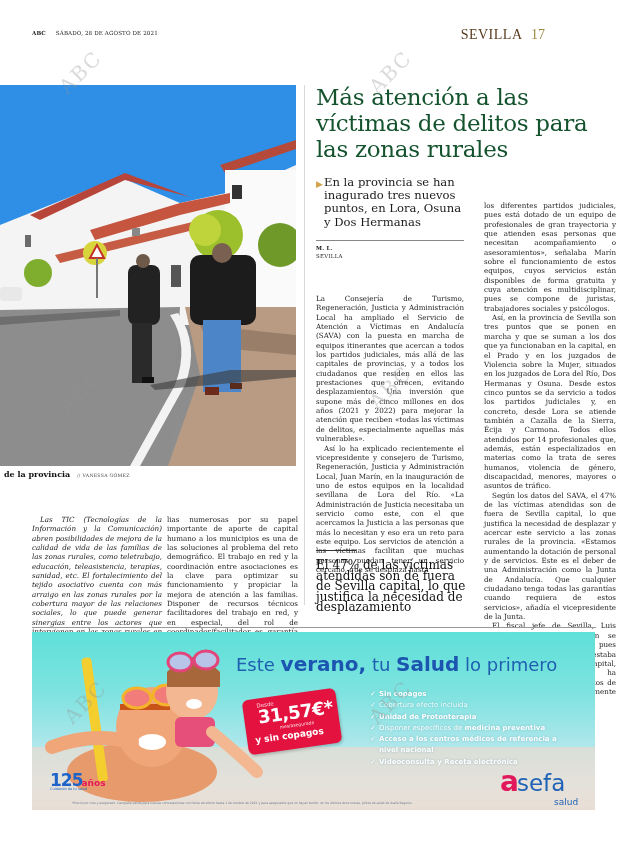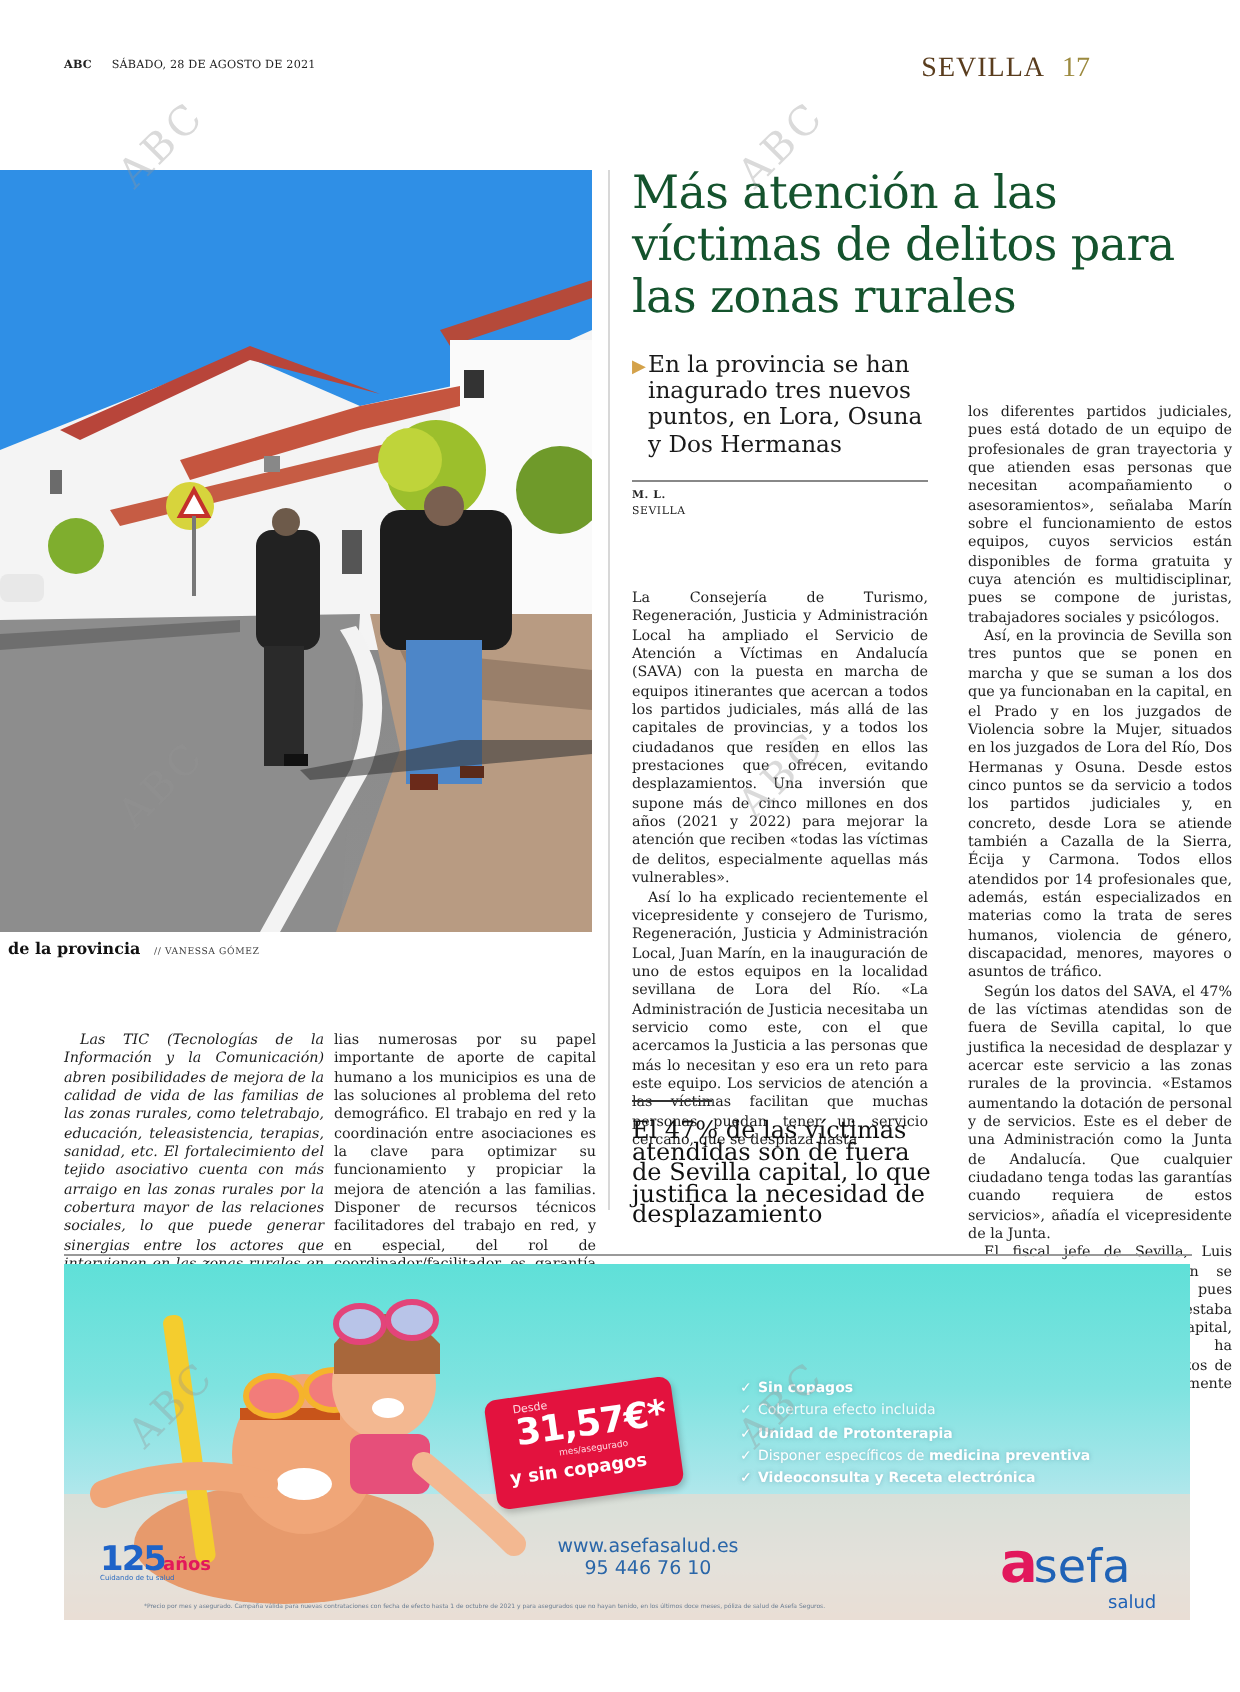--- a/index.html
+++ b/index.html
@@ -201,41 +201,40 @@
     <ellipse cx="160" cy="60" rx="26" ry="28" fill="#f3b891"></ellipse>
     <path d="M135,40 Q160,10 188,40 L188,55 L135,55 Z" fill="#a8673b"></path>
     <ellipse cx="148" cy="30" rx="12" ry="9" fill="#b8c4e8" stroke="#e3447a" stroke-width="3"></ellipse>
     <ellipse cx="174" cy="28" rx="12" ry="9" fill="#b8c4e8" stroke="#e3447a" stroke-width="3"></ellipse>
     <ellipse cx="162" cy="72" rx="8" ry="5" fill="#fff"></ellipse>
     <rect x="143" y="85" width="40" height="30" rx="6" fill="#e64f7a"></rect>
     <path d="M20,115 Q60,100 100,110" stroke="#f0a678" stroke-width="14" fill="none" stroke-linecap="round"></path>
     <path d="M180,100 Q210,125 225,140" stroke="#f3b891" stroke-width="12" fill="none" stroke-linecap="round"></path>
   </svg>
 
+  <div class="ad-title">
+    <span>Este </span><b>verano,</b><span> tu </span><b>Salud</b><span> lo primero</span>
+  </div>
 
   <div class="ad-price">
     <span class="desde">Desde</span>
     <span class="amount">31,57€*</span>
     <span class="unit">mes/asegurado</span>
     <span class="sin">y sin copagos</span>
   </div>
 
   <ul class="ad-list">
     <li><span class="check">✓</span><span></span><b>Sin copagos</b></li>
     <li class="light"><span class="check">✓</span><span>Cobertura efecto incluida</span><b></b></li>
     <li><span class="check">✓</span><span></span><b>Unidad de Protonterapia</b></li>
     <li><span class="check">✓</span><span>Disponer específicos de </span><b>medicina preventiva</b></li>
-    <li><span class="check">✓</span><span></span></li>
+    <li><span class="check">✓</span><span></span><b>Acceso a los centros médicos de referencia a nivel nacional</b></li>
     <li><span class="check">✓</span><span></span><b>Videoconsulta y Receta electrónica</b></li>
   </ul>
 
-  <div class="ad-web">
-    <div>www.asefasalud.es</div>
-    <div>95 446 76 10</div>
-  </div>
 
   <div class="ad-logo125">
     <span class="num">125</span><span class="anos">años</span>
     <span class="tag">Cuidando de tu salud</span>
   </div>
 
   <div class="ad-asefa">
     <span class="a">a</span><span class="sefa">sefa</span>
     <span class="salud">salud</span>
   </div>

